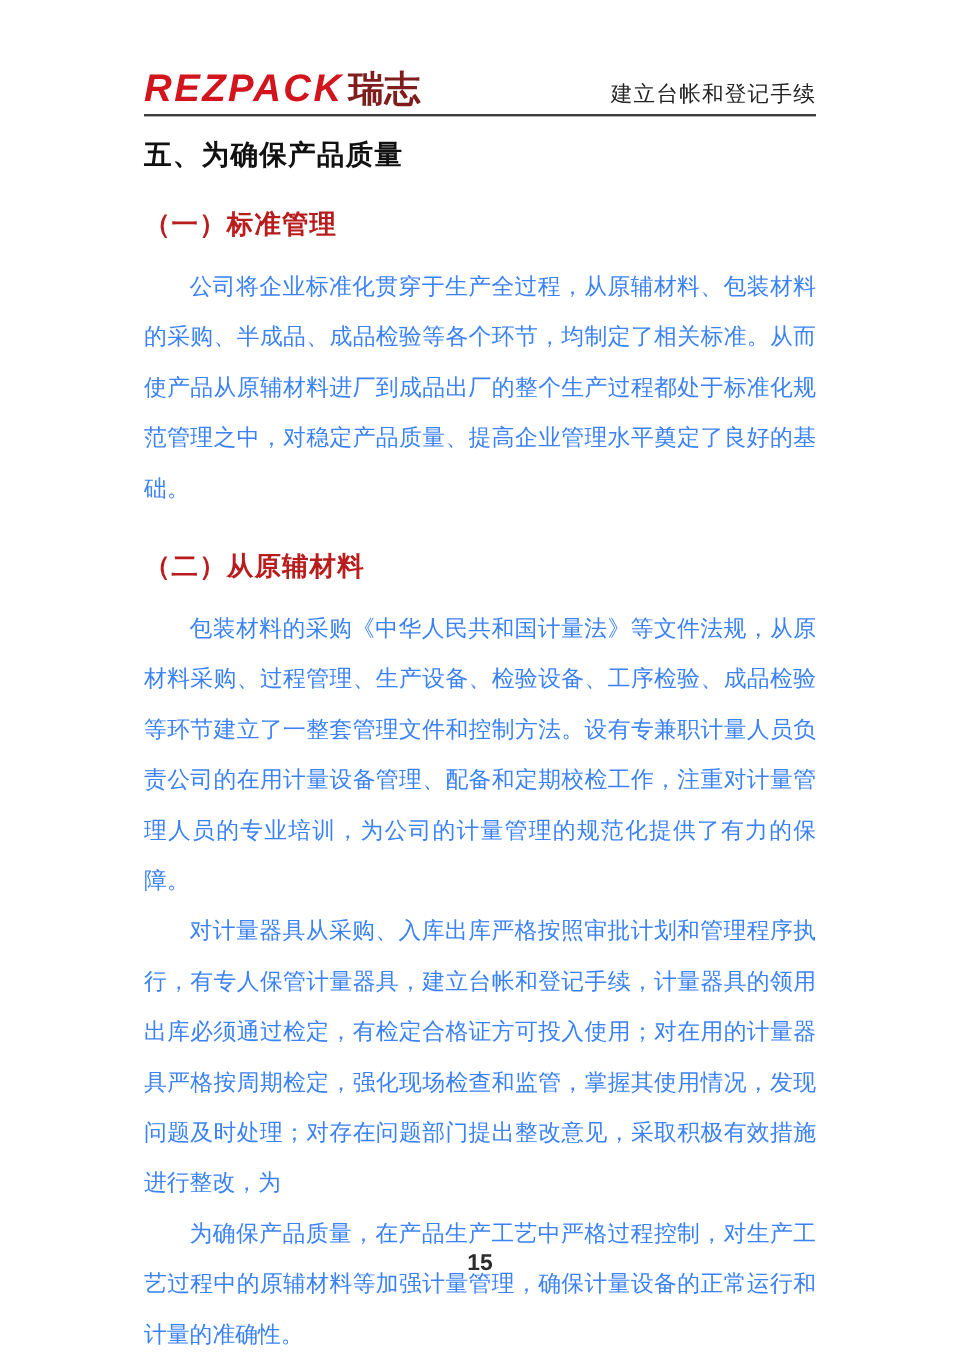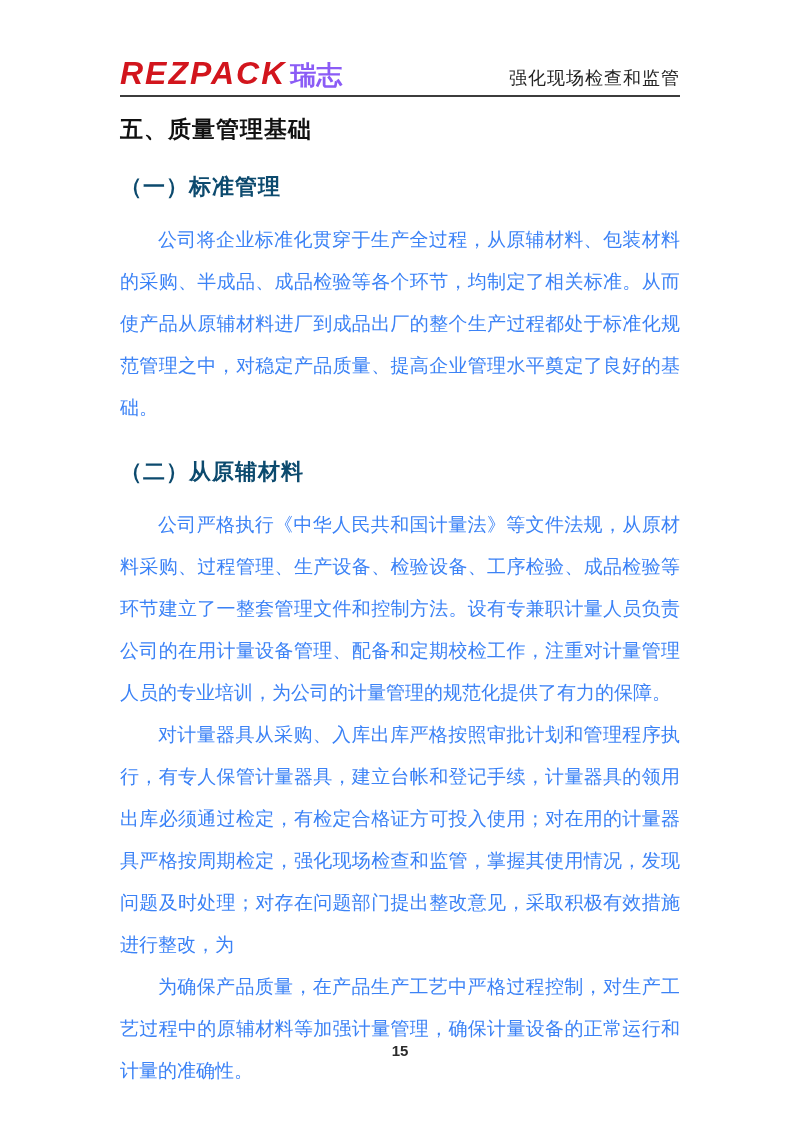--- a/index.html
+++ b/index.html
@@ -36,22 +36,22 @@
     font-weight: 900;
     font-style: italic;
     font-size: 32px;
     letter-spacing: 2px;
     color: #d2151d;
     line-height: 34px;
   }
   .logo-cn {
     font-family: "Liberation Sans", "DejaVu Sans", sans-serif;
     font-weight: 900;
-    font-size: 26px;
-    color: #8b5cf6;
+    font-size: 30px;
+    color: #7f1d1d;
     margin-left: 4px;
     line-height: 34px;
   }
   .company-name {
     font-family: "Liberation Serif", "DejaVu Serif", serif;
     font-size: 18px;
     color: #242424;
     padding-bottom: 2px;
     letter-spacing: 1px;
   }
@@ -66,21 +66,21 @@
     line-height: 30px;
     color: #111111;
     margin: 17px 0 0 0;
     letter-spacing: 1px;
   }
   .section-heading {
     font-family: "Liberation Sans", "DejaVu Sans", sans-serif;
     font-weight: 700;
     font-size: 22px;
     line-height: 29px;
-    color: #0c4a6e;
+    color: #b91c1c;
     margin: 28px 0 18px 0;
     letter-spacing: 1px;
   }
   .body-paragraph {
     font-size: 19px;
     line-height: 42px;
     margin: 0;
     text-indent: 2em;
     text-align: justify;
     color: #3b82f6;
@@ -88,50 +88,50 @@
   
   .footer {
     position: absolute;
     top: 1042px;
     left: 0;
     right: 0;
     text-align: center;
   }
   .page-number {
     font-family: "Liberation Sans", "DejaVu Sans", sans-serif;
-    font-size: 15px;
+    font-size: 19px;
     font-weight: 600;
     color: #2b2b2b;
   }
 </style>
 </head>
 <body>
 
 <div class="page">
 
   <header class="header">
     <div class="logo">
       <span class="logo-en">REZPACK</span>
       <span class="logo-cn">瑞志</span>
     </div>
-    <div class="company-name">强化现场检查和监管</div>
+    <div class="company-name">建立台帐和登记手续</div>
   </header>
 
   <main class="content">
 
-    <h1 class="chapter-title">五、质量管理基础</h1>
+    <h1 class="chapter-title">五、为确保产品质量</h1>
 
     <section>
       <h2 class="section-heading">（一）标准管理</h2>
       <p class="body-paragraph">公司将企业标准化贯穿于生产全过程，从原辅材料、包装材料的采购、半成品、成品检验等各个环节，均制定了相关标准。从而使产品从原辅材料进厂到成品出厂的整个生产过程都处于标准化规范管理之中，对稳定产品质量、提高企业管理水平奠定了良好的基础。</p>
     </section>
 
     <section>
       <h2 class="section-heading">（二）从原辅材料</h2>
-      <p class="body-paragraph">公司严格执行《中华人民共和国计量法》等文件法规，从原材料采购、过程管理、生产设备、检验设备、工序检验、成品检验等环节建立了一整套管理文件和控制方法。设有专兼职计量人员负责公司的在用计量设备管理、配备和定期校检工作，注重对计量管理人员的专业培训，为公司的计量管理的规范化提供了有力的保障。</p>
+      <p class="body-paragraph">包装材料的采购《中华人民共和国计量法》等文件法规，从原材料采购、过程管理、生产设备、检验设备、工序检验、成品检验等环节建立了一整套管理文件和控制方法。设有专兼职计量人员负责公司的在用计量设备管理、配备和定期校检工作，注重对计量管理人员的专业培训，为公司的计量管理的规范化提供了有力的保障。</p>
       <p class="body-paragraph">对计量器具从采购、入库出库严格按照审批计划和管理程序执行，有专人保管计量器具，建立台帐和登记手续，计量器具的领用出库必须通过检定，有检定合格证方可投入使用；对在用的计量器具严格按周期检定，强化现场检查和监管，掌握其使用情况，发现问题及时处理；对存在问题部门提出整改意见，采取积极有效措施进行整改，为</p>
       <p class="body-paragraph">为确保产品质量，在产品生产工艺中严格过程控制，对生产工艺过程中的原辅材料等加强计量管理，确保计量设备的正常运行和计量的准确性。</p>
     </section>
 
   </main>
 
   <footer class="footer">
     <span class="page-number">15</span>
   </footer>
 

